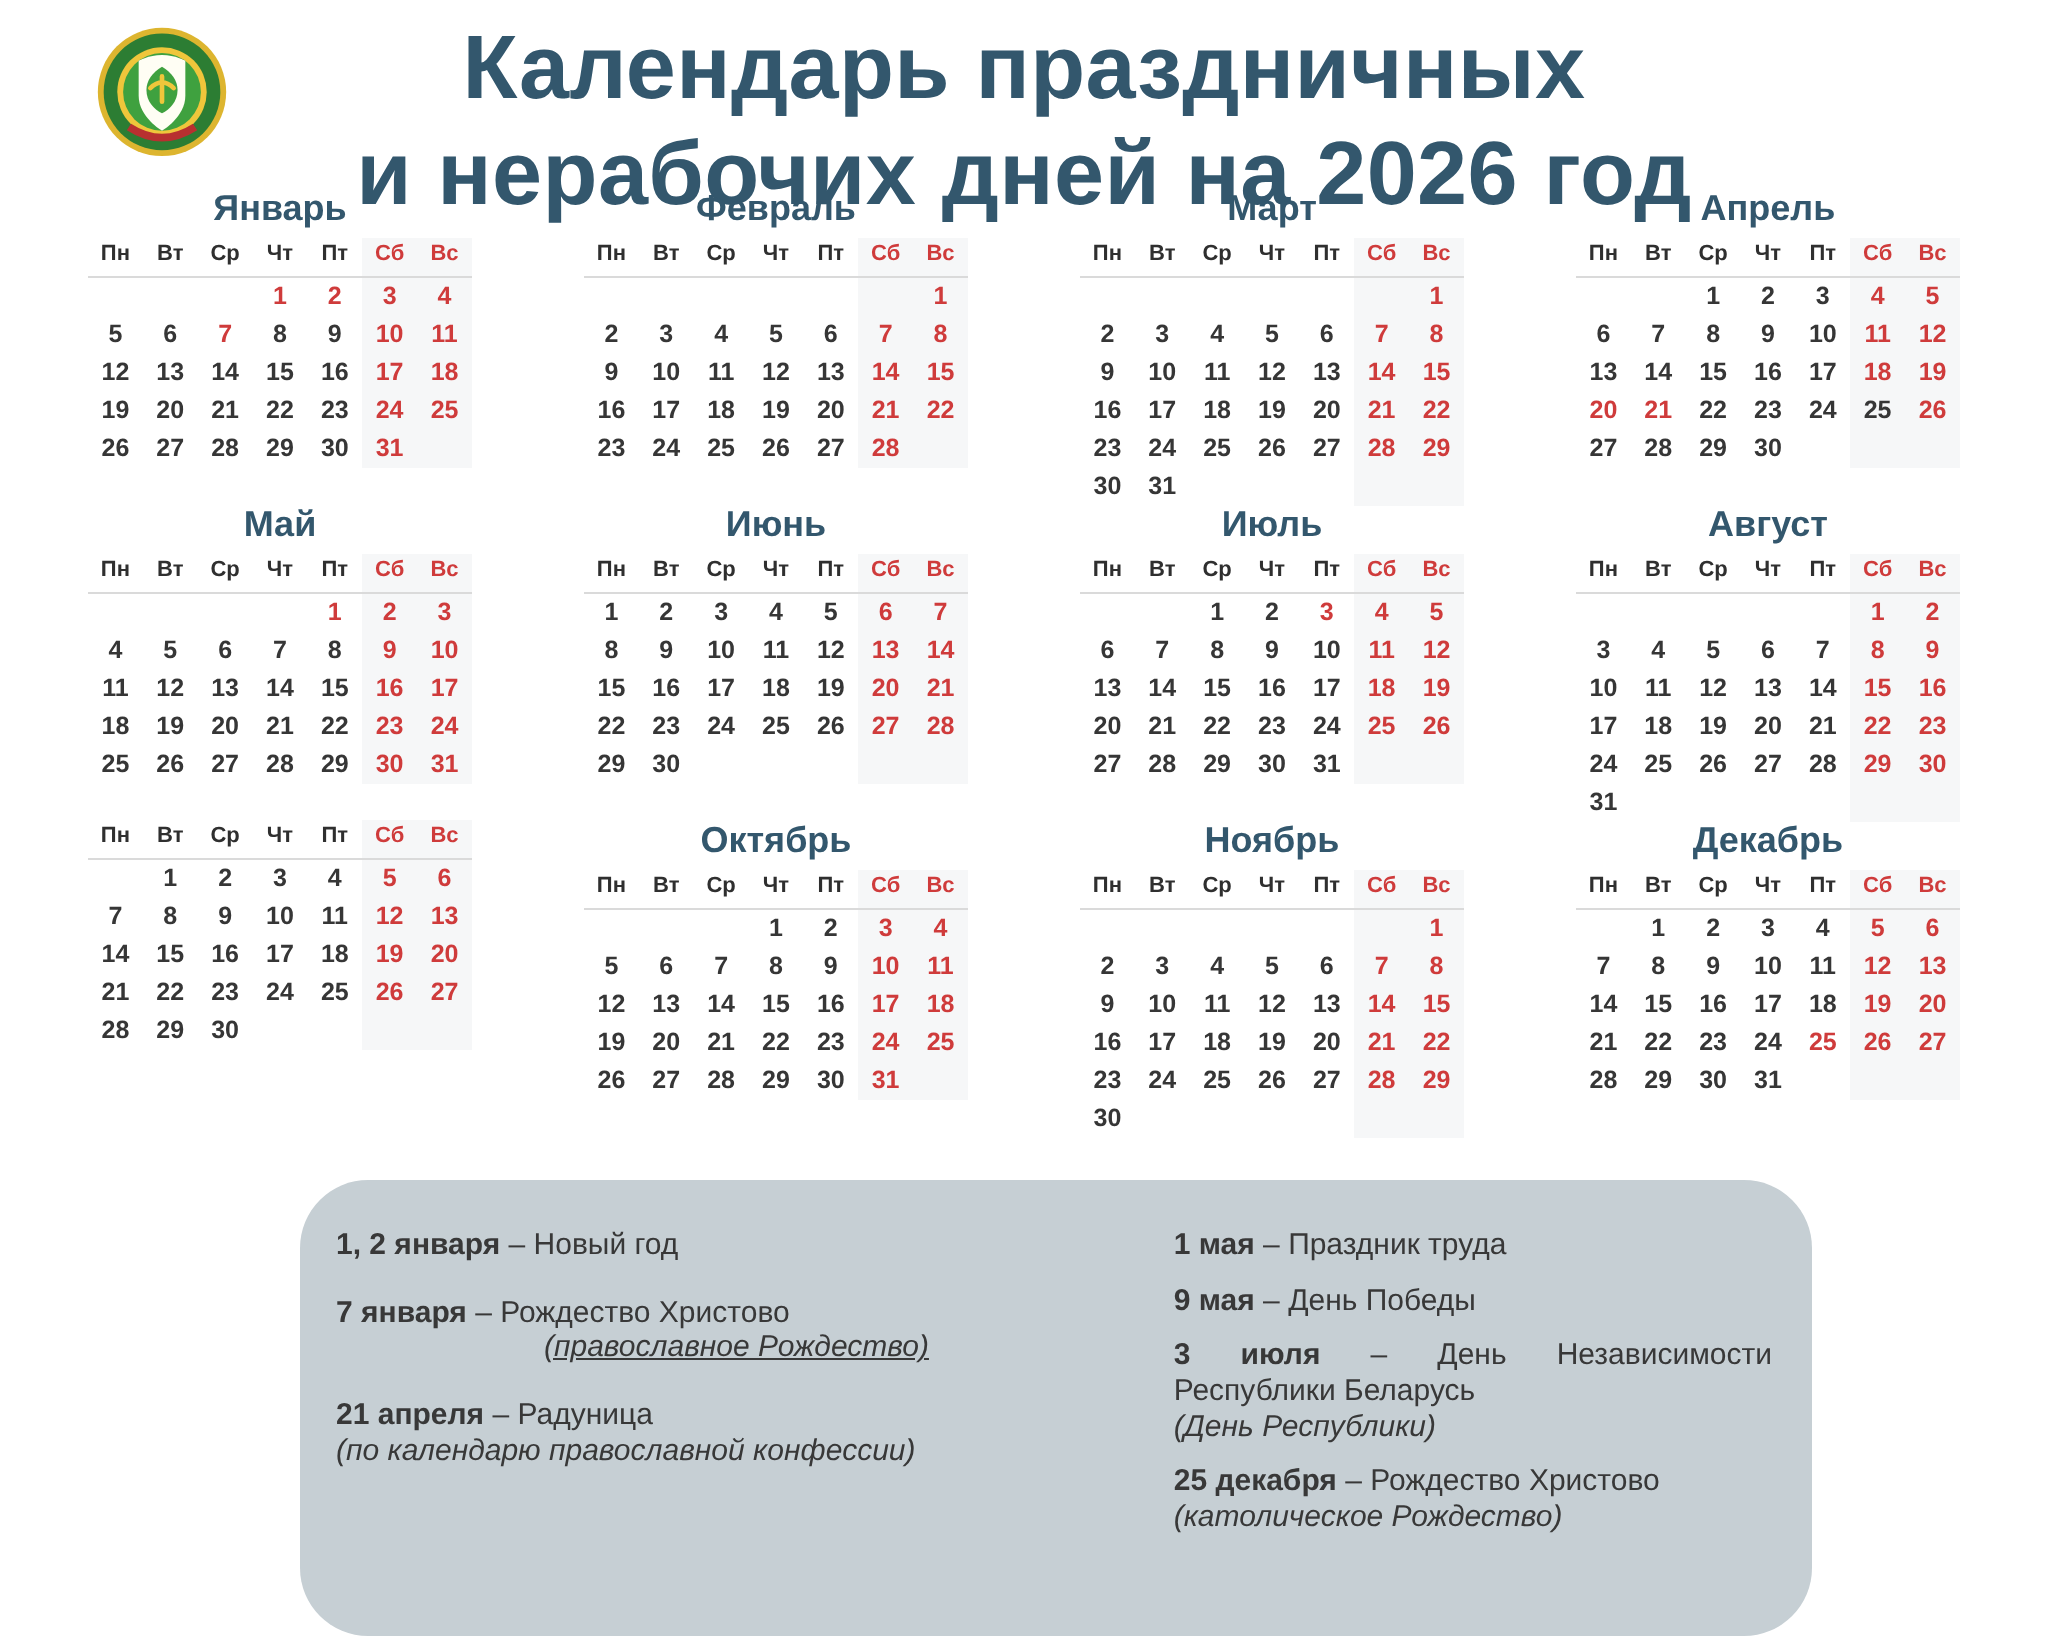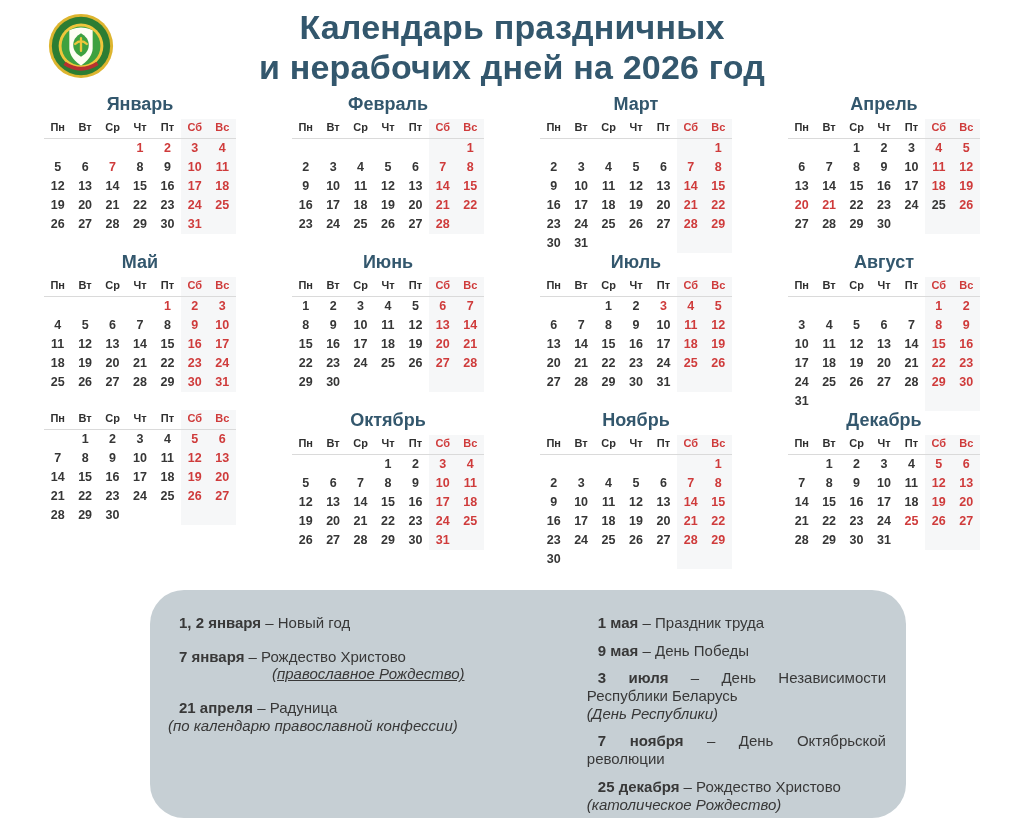--- a/index.html
+++ b/index.html
@@ -12,21 +12,21 @@
   html,body{margin:0;padding:0;}
   body{
     width:1024px;height:824px;position:relative;overflow:hidden;
     background:#ffffff;
     font-family:"Liberation Sans",sans-serif;
     -webkit-font-smoothing:antialiased;
   }
   .logo{position:absolute;left:46px;top:10px;width:70px;height:70px;}
   h1.title{
     margin:0;padding-top:8px;text-align:center;
-    color:var(--blue);font-size:34px;line-height:1.17;font-weight:700;
+    color:var(--blue);font-size:45px;line-height:1.17;font-weight:700;
     letter-spacing:.2px;
   }
   
   .months{
     position:absolute;left:44px;top:94px;width:936px;
     display:grid;grid-template-columns:repeat(4,192px);
     grid-template-rows:repeat(3,150px);
     column-gap:56px;row-gap:8px;
   }
   .month{width:192px;}
@@ -50,21 +50,21 @@
     position:absolute;left:150px;top:590px;width:756px;height:228px;
     background:var(--legendbg);border-radius:34px;
     padding:24px 20px 16px 18px;
     display:flex;gap:18px;color:#383838;
   }
   .col-left{width:402px;}
   .col-right{width:300px;}
   .entry{margin:0 0 10px;font-size:15px;line-height:1.18;}
   .col-left .entry{margin-bottom:16px;}
   .col-right .entry{text-align:justify;}
-  .entry b{font-weight:700;margin-left:11px;}
+  .entry b{font-weight:700;}
   .note{display:block;font-style:italic;}
   .note.indent{margin-left:104px;text-decoration:underline;}
 </style>
 </head>
 <body>
 
 <div class="page">
 
   <svg class="logo" viewBox="0 0 72 72" aria-hidden="true">
     <circle cx="36" cy="37" r="33" fill="#ddb52f"></circle>
@@ -909,25 +909,20 @@
         <span>–</span>
         <span>День Победы</span>
       </p>
       <p class="entry">
         <b>3 июля</b>
         <span>–</span>
         <span>День Независимости Республики Беларусь</span>
         <i class="note">(День Республики)</i>
       </p>
       <p class="entry">
-        <b>7 ноября</b>
-        <span>–</span>
-        <span>День Октябрьской революции</span>
-      </p>
-      <p class="entry">
         <b>25 декабря</b>
         <span>–</span>
         <span>Рождество Христово</span>
         <i class="note">(католическое Рождество)</i>
       </p>
     </div>
   </section>
 </div>
 
 </body></html>

